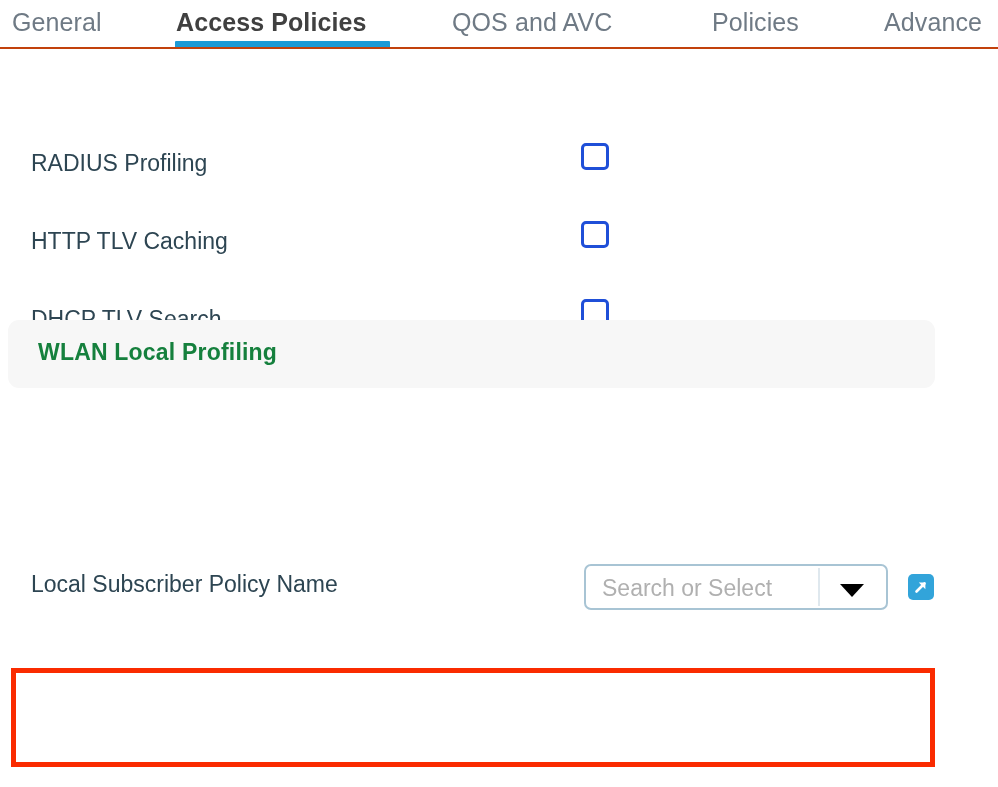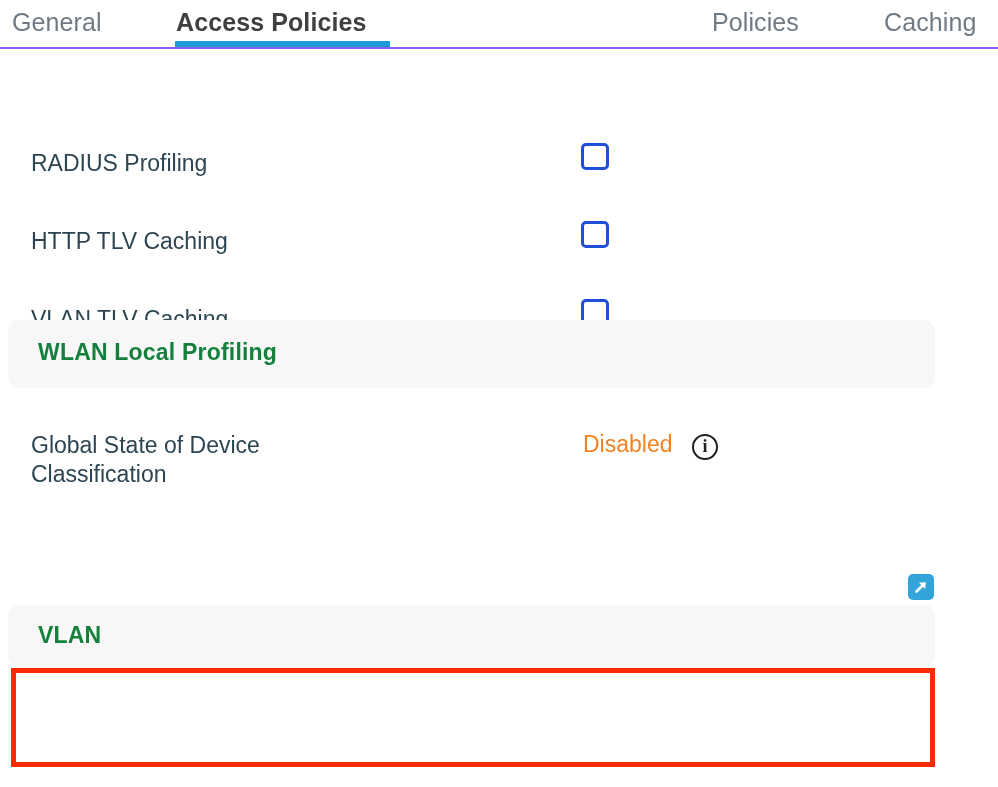--- a/index.html
+++ b/index.html
@@ -12,21 +12,21 @@
     height: 787px;
     overflow: hidden;
     font-family: "Liberation Sans", sans-serif;
     -webkit-font-smoothing: antialiased;
   }
 
   
   .tabbar {
     position: relative;
     height: 49px;
-    border-bottom: 2px solid #8b5cf6;
+    border-bottom: 2px solid #c2410c;
     box-sizing: border-box;
     white-space: nowrap;
     overflow: hidden;
   }
   .tab {
     position: absolute;
     top: 8px;
     font-size: 25px;
     color: #6f7a85;
     letter-spacing: 0.1px;
@@ -203,61 +203,60 @@
     box-sizing: border-box;
     pointer-events: none;
   }
 </style>
 </head>
 <body>
 
 <div class="tabbar">
   <div class="tab" style="left:12px">General</div>
   <div class="tab active" style="left:176px">Access Policies</div>
+  <div class="tab" style="left:452px">QOS and AVC</div>
   <div class="tab" style="left:712px">Policies</div>
-  <div class="tab" style="left:884px">Caching</div>
+  <div class="tab" style="left:884px">Advance</div>
   <div class="tab-underline"></div>
 </div>
 
 <div class="content">
 
   <div class="row" style="top:50px">
     <div class="row-label" style="top:49px">RADIUS Profiling</div>
     <div class="checkbox" style="top:44px"></div>
   </div>
 
   <div class="row" style="top:128px">
     <div class="row-label" style="top:49px">HTTP TLV Caching</div>
     <div class="checkbox" style="top:44px"></div>
   </div>
 
   <div class="row" style="top:206px">
-    <div class="row-label" style="top:49px">VLAN TLV Caching</div>
+    <div class="row-label" style="top:49px">DHCP TLV Search</div>
     <div class="checkbox" style="top:44px"></div>
   </div>
 
   <div class="section" style="top:271px;height:68px">
     <div class="section-title" style="top:19px">WLAN Local Profiling</div>
   </div>
 
-  <div class="row" style="top:375px;height:60px">
-    <div class="row-label two-line" style="top:7px">Global State of Device Classification</div>
-    <div class="value-disabled" style="top:7px">Disabled</div>
-    <div class="info-icon" style="left:692px;top:10px"></div>
-  </div>
 
   <div class="row" style="top:478px;height:60px">
+    <div class="row-label" style="top:42px">Local Subscriber Policy Name</div>
+    <div class="dropdown" style="top:37px">
+      <div class="dropdown-text placeholder">Search or Select</div>
+      <div class="dropdown-divider"></div>
+      <div class="dropdown-caret"></div>
+    </div>
     <div class="ext-link" style="left:908px;top:47px">
       <svg width="26" height="26" viewBox="0 0 26 26" aria-hidden="true">
         <path d="M8.5 17.5 L16.5 9.5" stroke="#ffffff" stroke-width="2.6" stroke-linecap="round"></path>
         <path d="M10.8 8.6 L17.4 8.6 L17.4 15.2 Z" fill="#ffffff"></path>
       </svg>
     </div>
   </div>
 
-  <div class="section" style="top:556px;height:62px">
-    <div class="section-title" style="top:17px">VLAN</div>
-  </div>
 
 
   <div class="highlight-box" style="top:619px;height:99px"></div>
 
 </div>
 
 </body></html>

